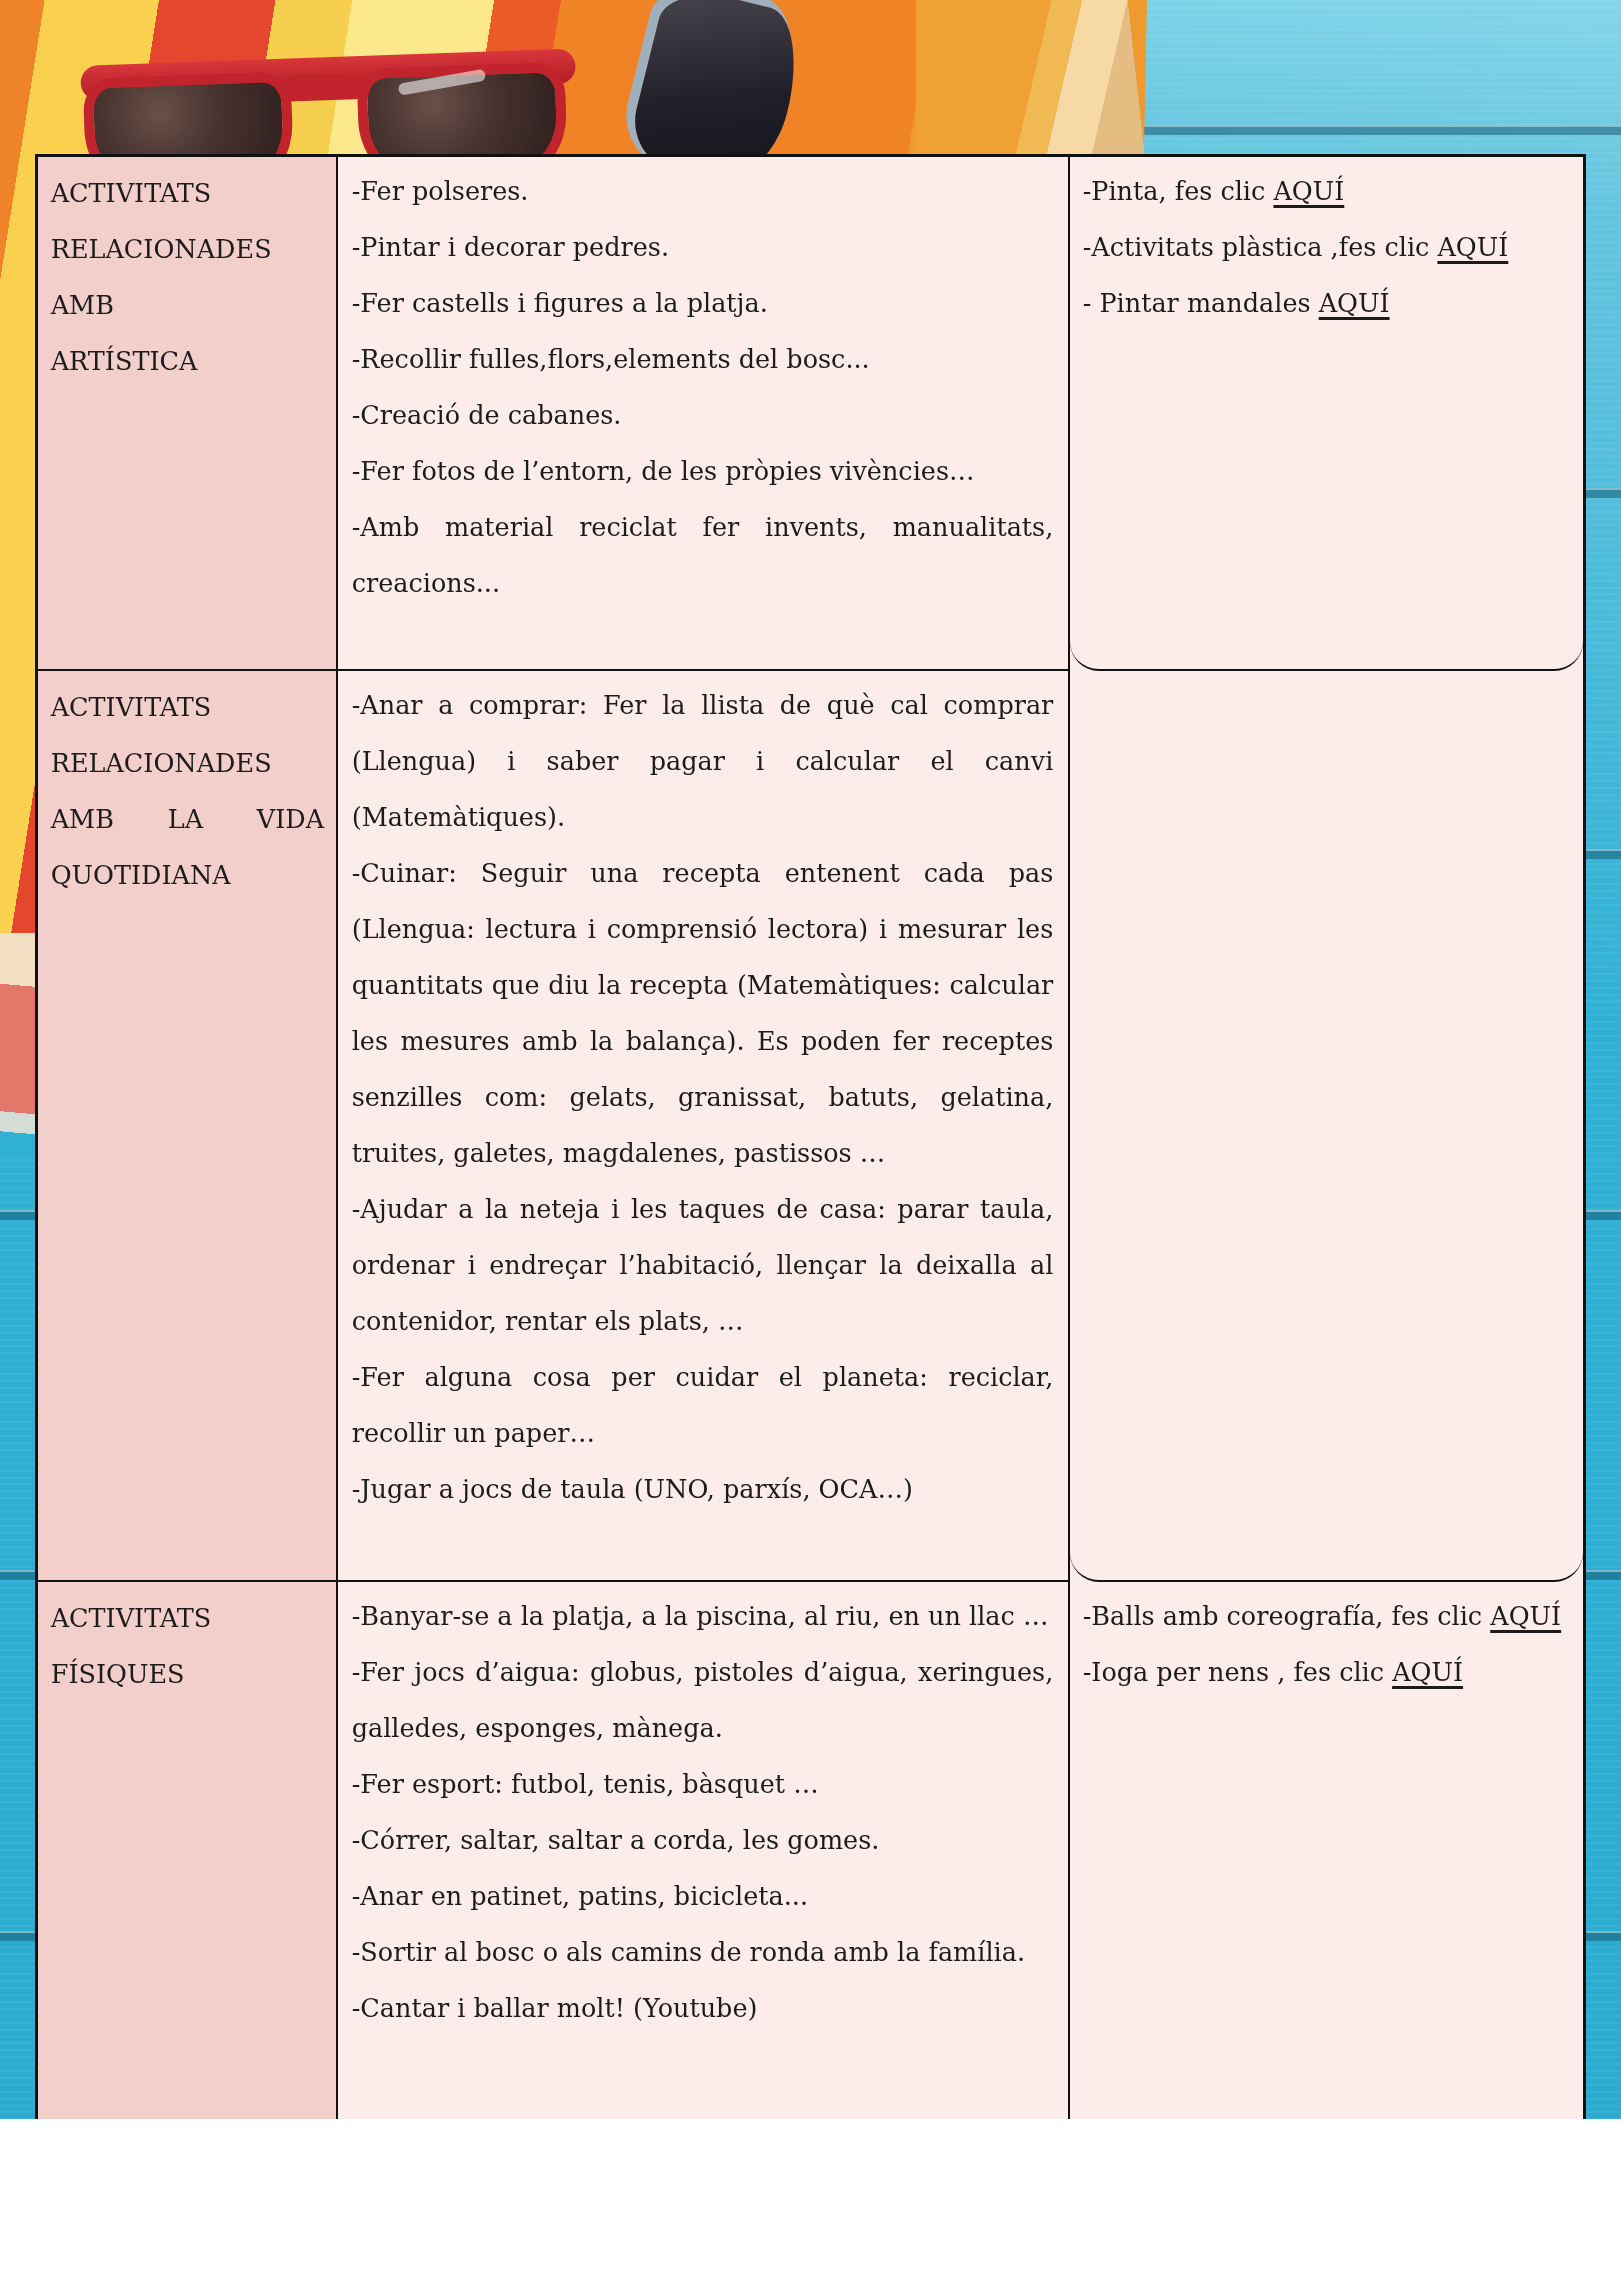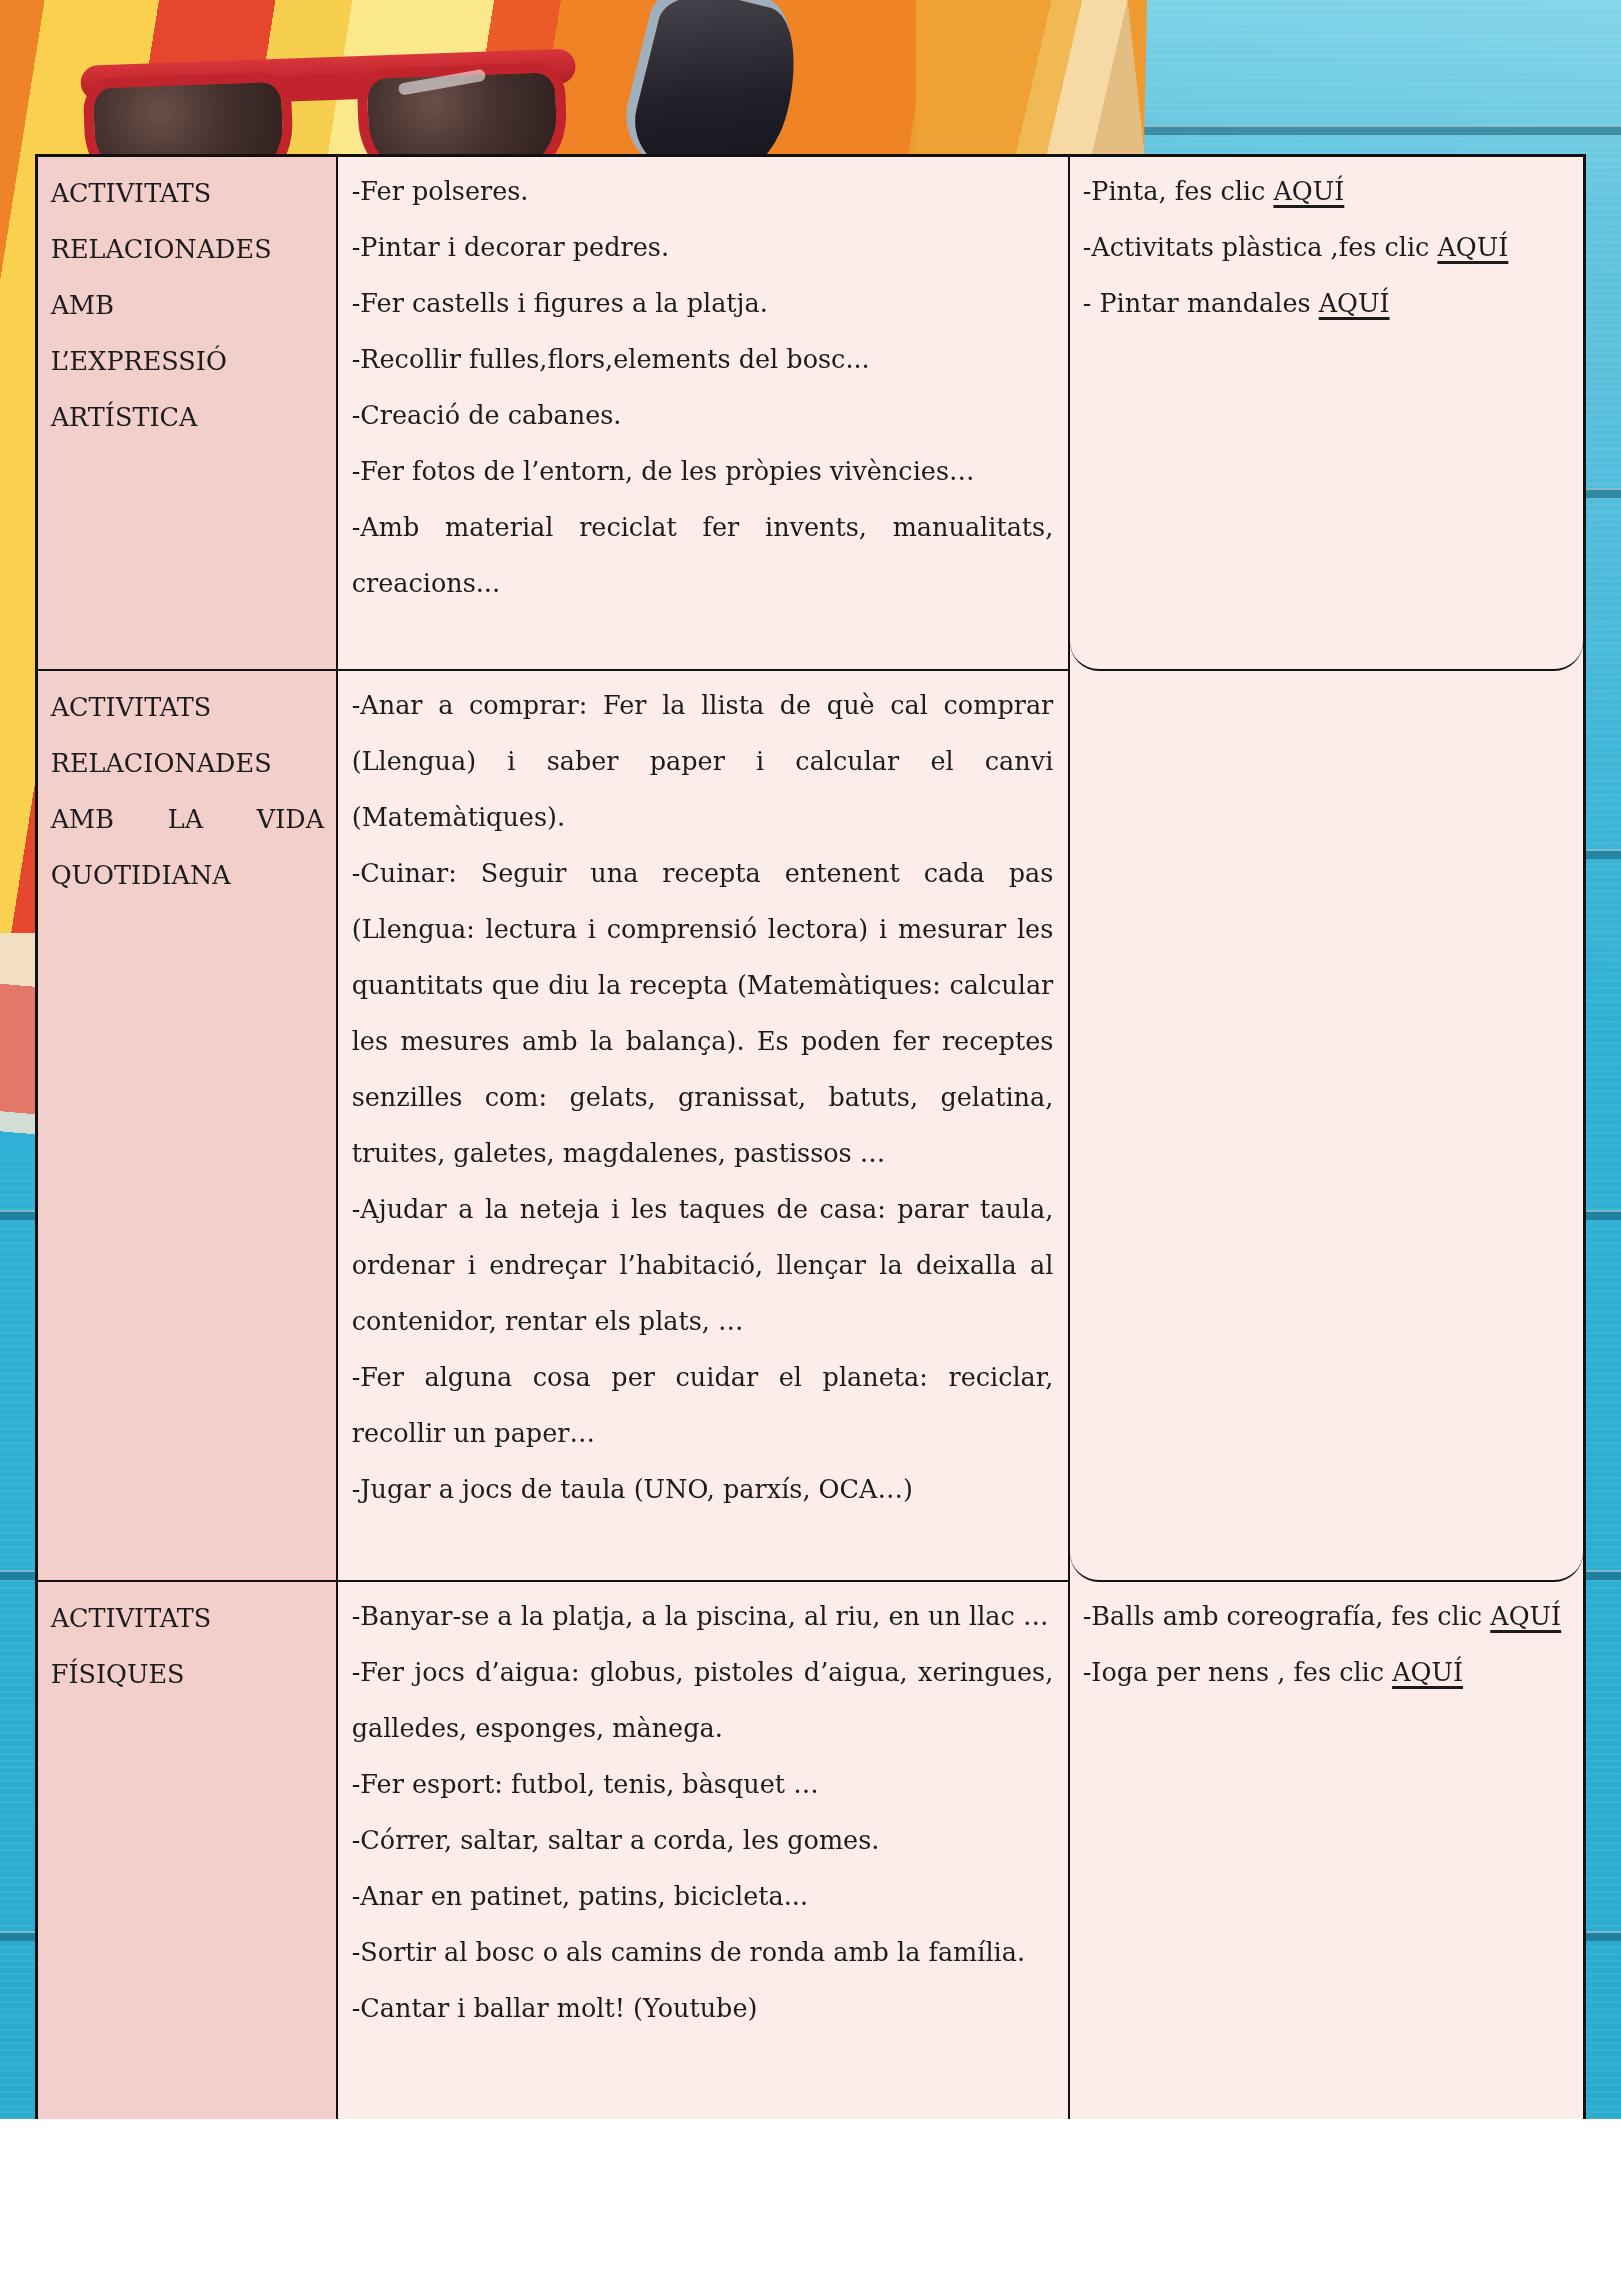--- a/index.html
+++ b/index.html
@@ -114,21 +114,20 @@
   <div class="sun-dark">
     <div class="frame"></div>
     <div class="lens"></div>
   </div>
 
   <div class="doc-table">
       <div class="cell cat">
         <div class="line">ACTIVITATS</div>
         <div class="line">RELACIONADES</div>
         <div class="line">AMB</div>
-        <div class="line">L’EXPRESSIÓ</div>
         <div class="line">ARTÍSTICA</div>
       </div>
       <div class="cell act">
         <p>-Fer polseres.</p>
         <p>-Pintar i decorar pedres.</p>
         <p>-Fer castells i figures a la platja.</p>
         <p>-Recollir fulles,flors,elements del bosc...</p>
         <p>-Creació de cabanes.</p>
         <p>-Fer fotos de l’entorn, de les pròpies vivències…</p>
         <p>-Amb material reciclat fer invents, manualitats, creacions...</p>
@@ -138,21 +137,21 @@
         <p><span>-Activitats plàstica ,fes clic </span><a href="#" class="aqui">AQUÍ</a></p>
         <p><span>- Pintar mandales </span><a href="#" class="aqui">AQUÍ</a></p>
       </div>
       <div class="cell cat">
         <div class="line">ACTIVITATS</div>
         <div class="line">RELACIONADES</div>
         <div class="line">AMB LA VIDA</div>
         <div class="line">QUOTIDIANA</div>
       </div>
       <div class="cell act">
-        <p>-Anar a comprar: Fer la llista de què cal comprar (Llengua) i saber paper i calcular el canvi (Matemàtiques).</p>
+        <p>-Anar a comprar: Fer la llista de què cal comprar (Llengua) i saber pagar i calcular el canvi (Matemàtiques).</p>
         <p>-Cuinar: Seguir una recepta entenent cada pas (Llengua: lectura i comprensió lectora) i mesurar les quantitats que diu la recepta (Matemàtiques: calcular les mesures amb la balança). Es poden fer receptes senzilles com: gelats, granissat, batuts, gelatina, truites, galetes, magdalenes, pastissos …</p>
         <p>-Ajudar a la neteja i les taques de casa: parar taula, ordenar i endreçar l’habitació, llençar la deixalla al contenidor, rentar els plats, …</p>
         <p>-Fer alguna cosa per cuidar el planeta: reciclar, recollir un paper…</p>
         <p>-Jugar a jocs de taula (UNO, parxís, OCA…)</p>
       </div>
       <div class="cell lnk"></div>
       <div class="cell cat">
         <div class="line">ACTIVITATS</div>
         <div class="line">FÍSIQUES</div>
       </div>

